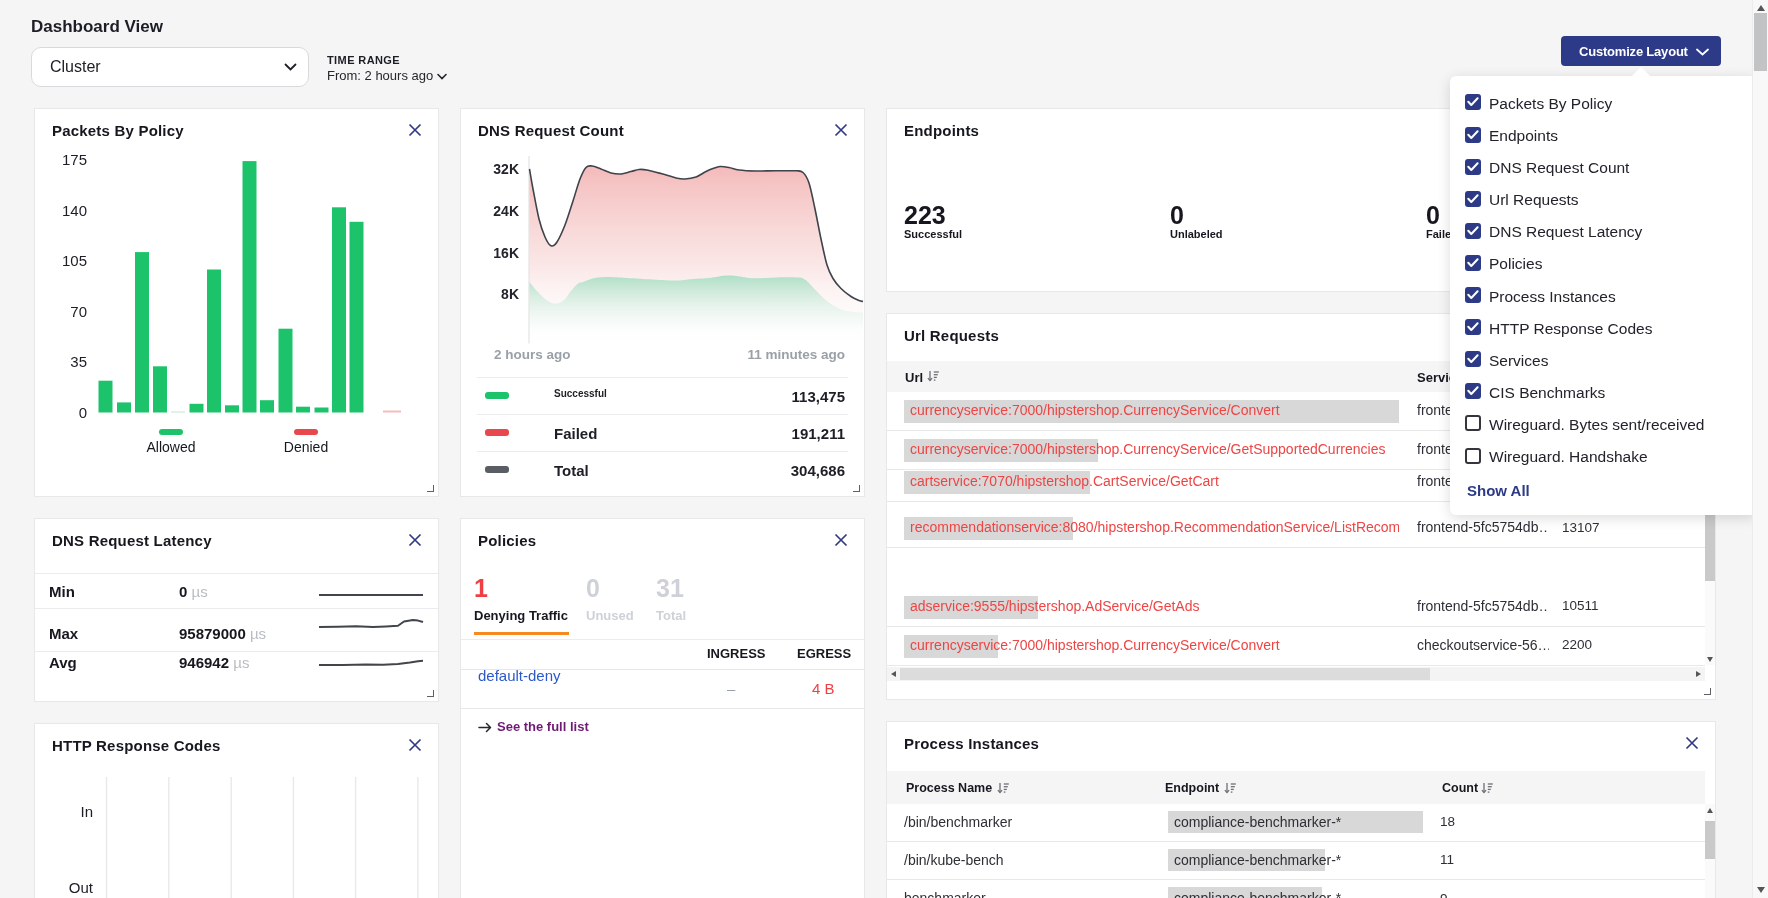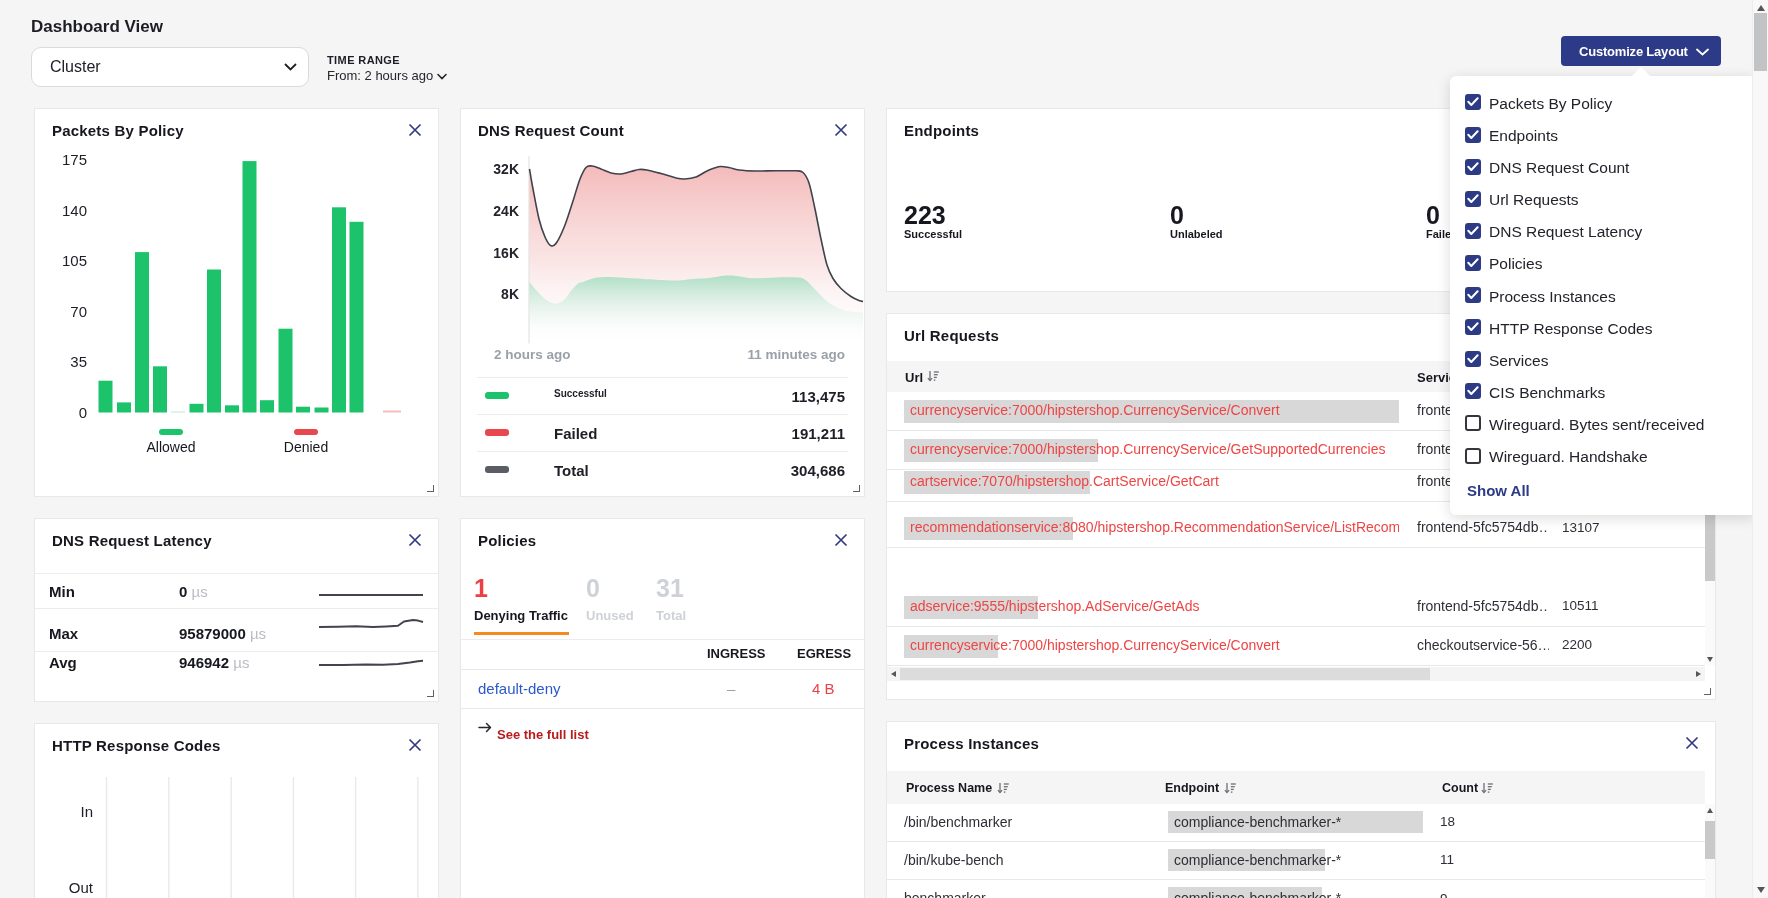--- a/index.html
+++ b/index.html
@@ -258,28 +258,28 @@
   <div style="position:absolute;left:13px;top:89px;font-size:13px;font-weight:700;color:#16171f;">Denying Traffic</div>
   <div style="position:absolute;left:13px;top:113px;width:95px;height:3px;background:#f68a1e;"></div>
   <div style="position:absolute;left:125px;top:55px;font-size:25px;font-weight:700;color:#ced2d8;">0</div>
   <div style="position:absolute;left:125px;top:89px;font-size:13px;font-weight:700;color:#ced2d8;">Unused</div>
   <div style="position:absolute;left:195px;top:55px;font-size:25px;font-weight:700;color:#ced2d8;">31</div>
   <div style="position:absolute;left:195px;top:89px;font-size:13px;font-weight:700;color:#ced2d8;">Total</div>
   <div style="position:absolute;left:0;top:119.5px;width:403px;border-top:1px solid #ececee;"></div>
   <div style="position:absolute;left:246px;top:127px;font-size:13px;font-weight:700;color:#16171f;">INGRESS</div>
   <div style="position:absolute;left:336px;top:127px;font-size:13px;font-weight:700;color:#16171f;">EGRESS</div>
   <div style="position:absolute;left:0;top:149.5px;width:403px;border-top:1px solid #e7e8ea;"></div>
-  <div style="position:absolute;left:17px;top:161px;font-size:15px;color:#2b59c9;">default-deny</div>
+  <div style="position:absolute;left:17px;top:148px;font-size:15px;color:#2b59c9;">default-deny</div>
   <div style="position:absolute;left:266px;top:161px;font-size:15px;color:#9aa0a8;">–</div>
   <div style="position:absolute;left:351px;top:161px;font-size:15px;color:#ee3f45;">4 B</div>
   <div style="position:absolute;left:0;top:188.5px;width:403px;border-top:1px solid #e7e8ea;"></div>
   <svg style="position:absolute;left:17px;top:203px;" width="15" height="11" viewBox="0 0 15 11">
       <path d="M1 5.5h11M8.5 1.5l4 4-4 4" stroke="#26272e" stroke-width="1.5" fill="none" stroke-linecap="round" stroke-linejoin="round"></path>
     </svg>
-  <div style="position:absolute;left:36px;top:208px;font-size:13px;font-weight:600;color:#b91c1c;">See the full list</div>
+  <div style="position:absolute;left:36px;top:200px;font-size:13px;font-weight:600;color:#701a75;">See the full list</div>
 </div>
 <div class="card" id="c-http" style="left:34px;top:723px;width:405px;height:185px;overflow:hidden;">
   <div class="ctitle">HTTP Response Codes</div>
   <svg class="closex" viewBox="0 0 14 14">
       <path d="M1.5 1.5L12.5 12.5M12.5 1.5L1.5 12.5" stroke="#323a86" stroke-width="1.7" fill="none"></path>
     </svg>
   <svg width="403" height="133" style="position:absolute;left:0;top:52px;" viewBox="0 0 403 133">
     <g stroke="#e9e9eb" stroke-width="1.4">
       <line x1="71.5" y1="1" x2="71.5" y2="133"></line>
       <line x1="133.8" y1="1" x2="133.8" y2="133"></line>

